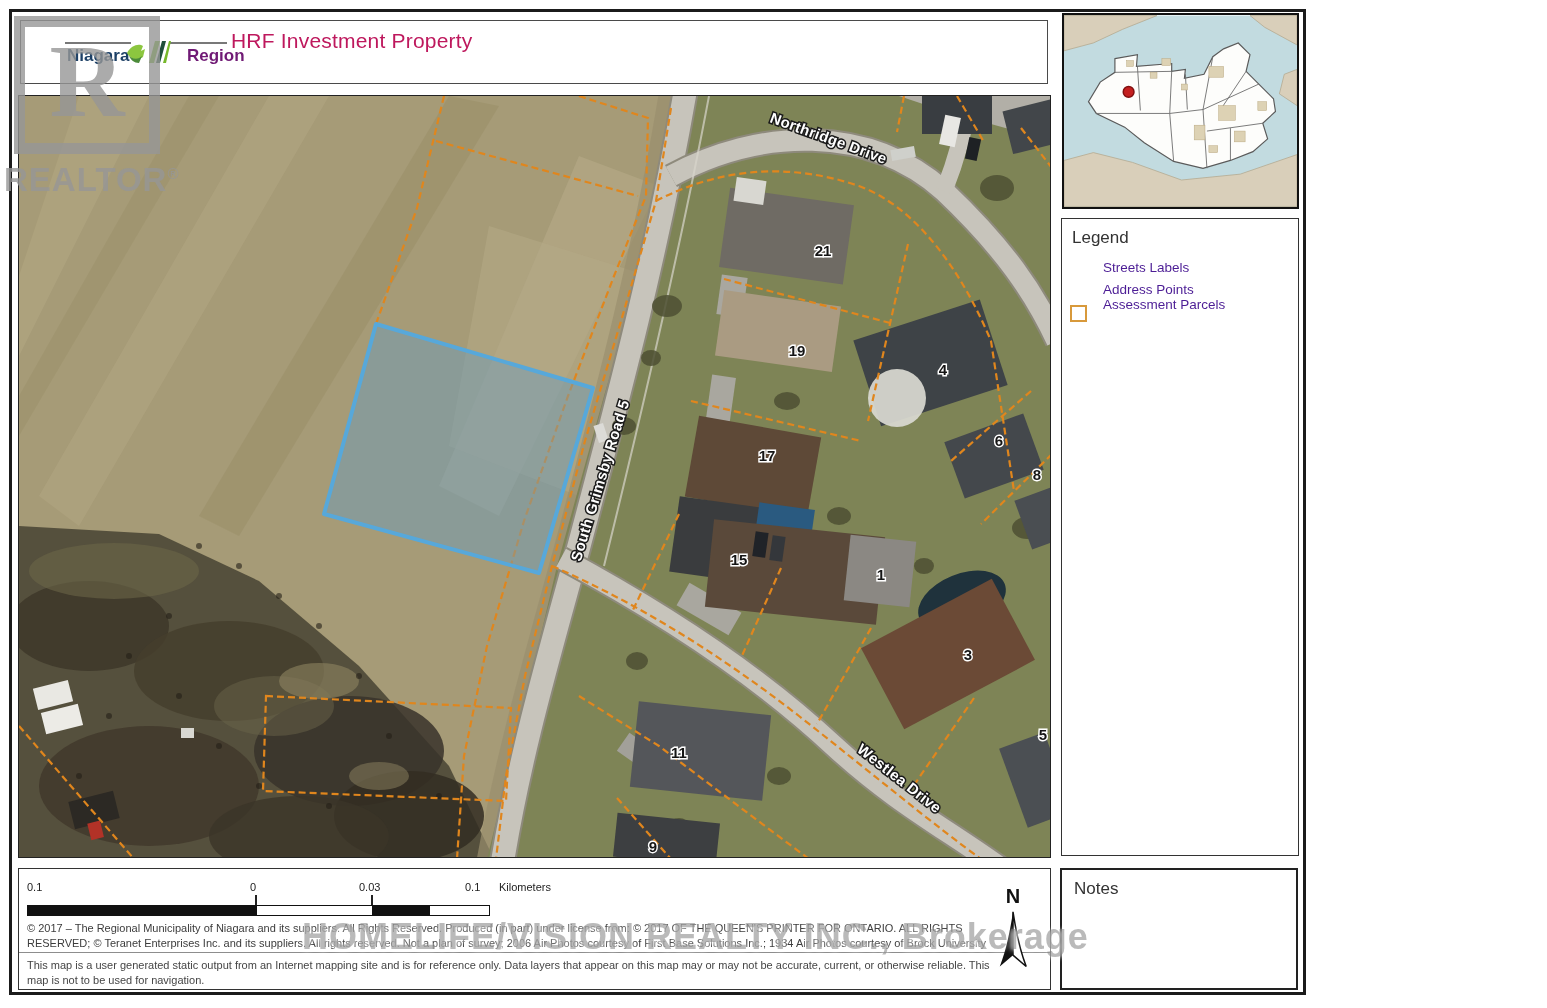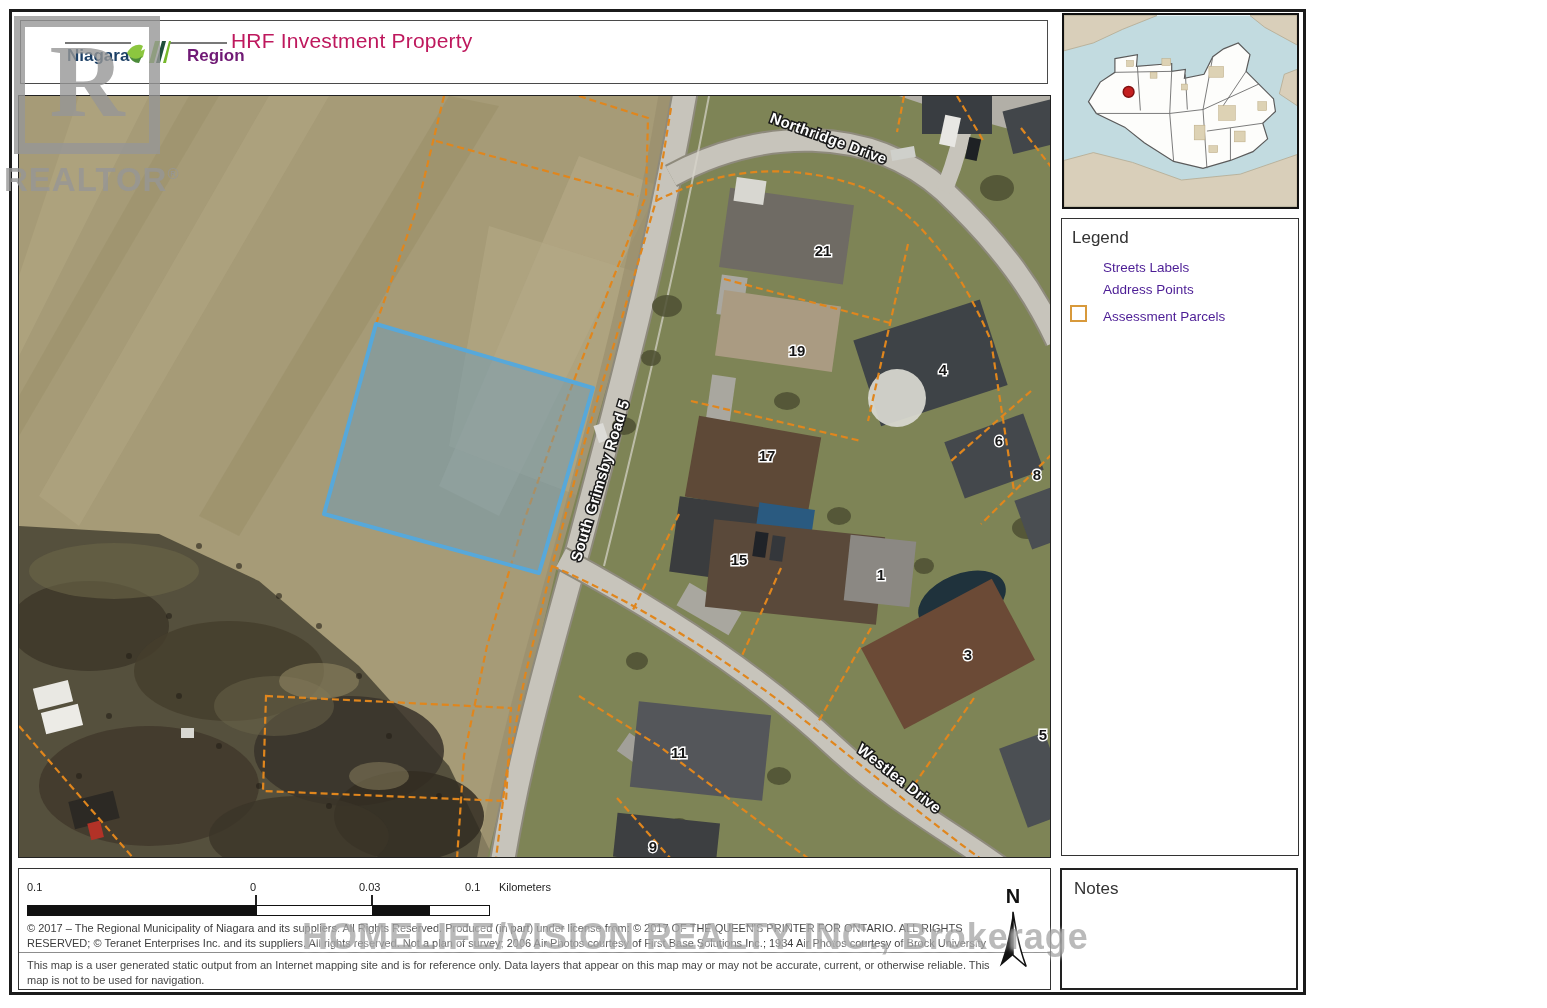--- a/index.html
+++ b/index.html
@@ -282,21 +282,21 @@
         <circle cx="66" cy="78" r="5.5" stroke="#801010" stroke-width="1.5" fill="#c41f1f"></circle>
       </g>
     </svg>
   </div>
 
   <div class="panel legend-box">
     <div class="legend-title">Legend</div>
     <div class="legend-item" style="top:41px">Streets Labels</div>
     <div class="legend-item" style="top:63px">Address Points</div>
     <div class="swatch"></div>
-    <div class="legend-item" style="top:90px">Assessment Parcels</div>
+    <div class="legend-item" style="top:78px">Assessment Parcels</div>
   </div>
 
   <div class="panel bottom-box">
     <span class="sb-label" style="left:8px">0.1</span>
     <span class="sb-label" style="left:231px">0</span>
     <span class="sb-label" style="left:340px">0.03</span>
     <span class="sb-label" style="left:446px">0.1</span>
     <span class="sb-label" style="left:480px">Kilometers</span>
     <div class="sb-tick" style="left:236px"></div>
     <div class="sb-tick" style="left:352px"></div>

